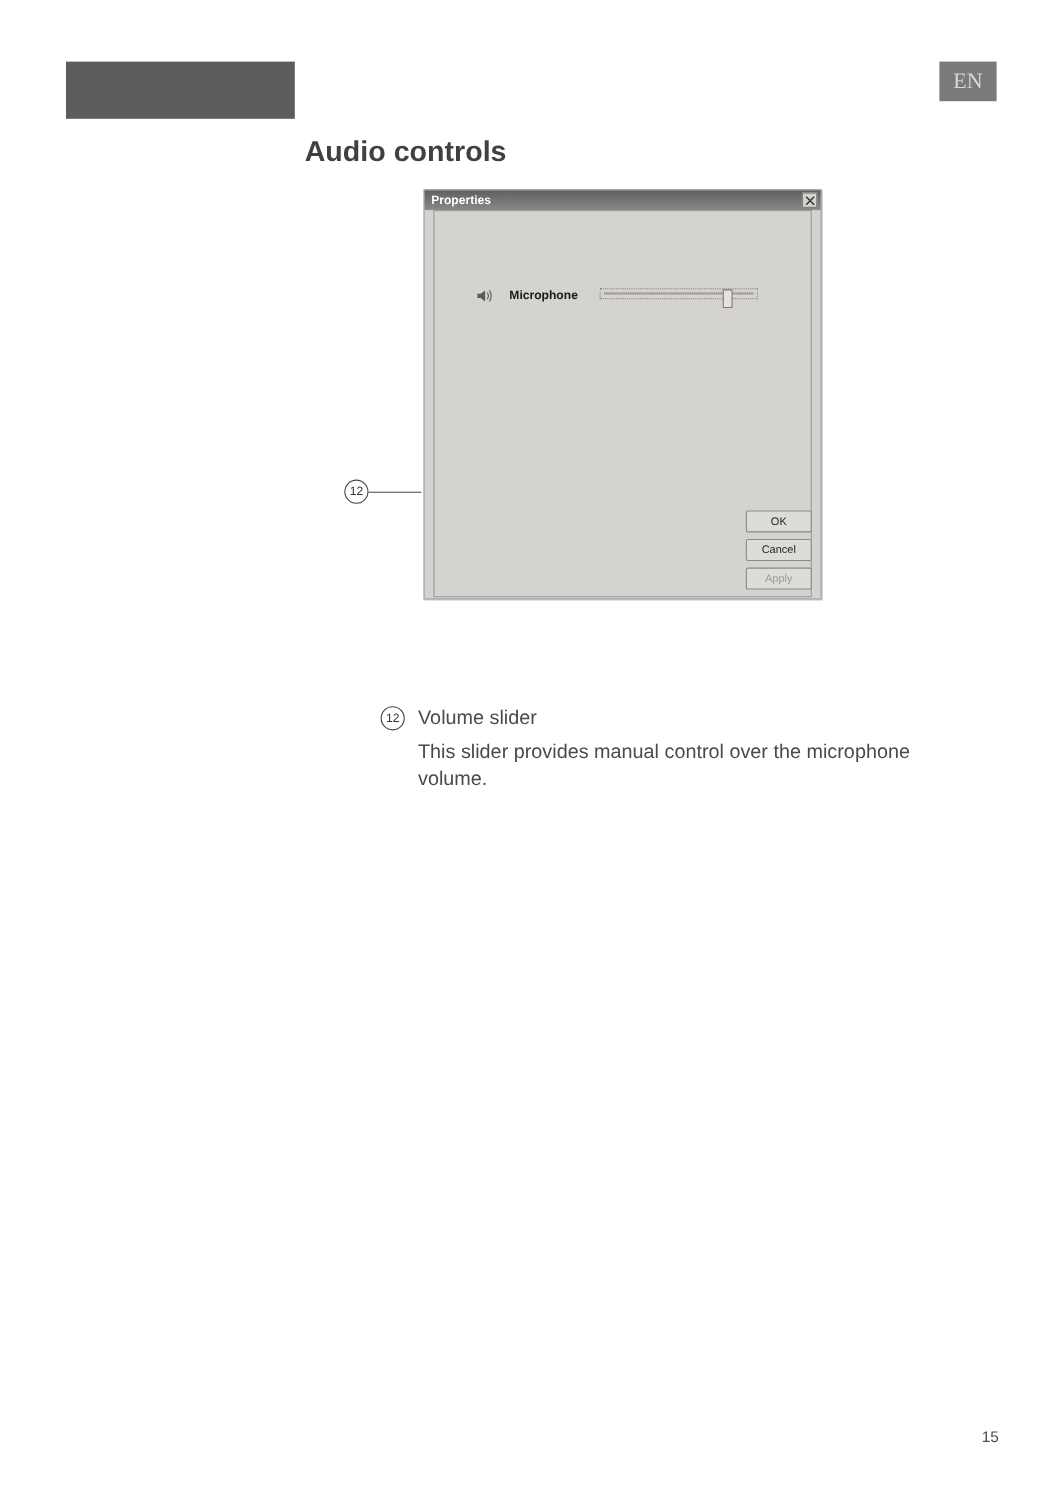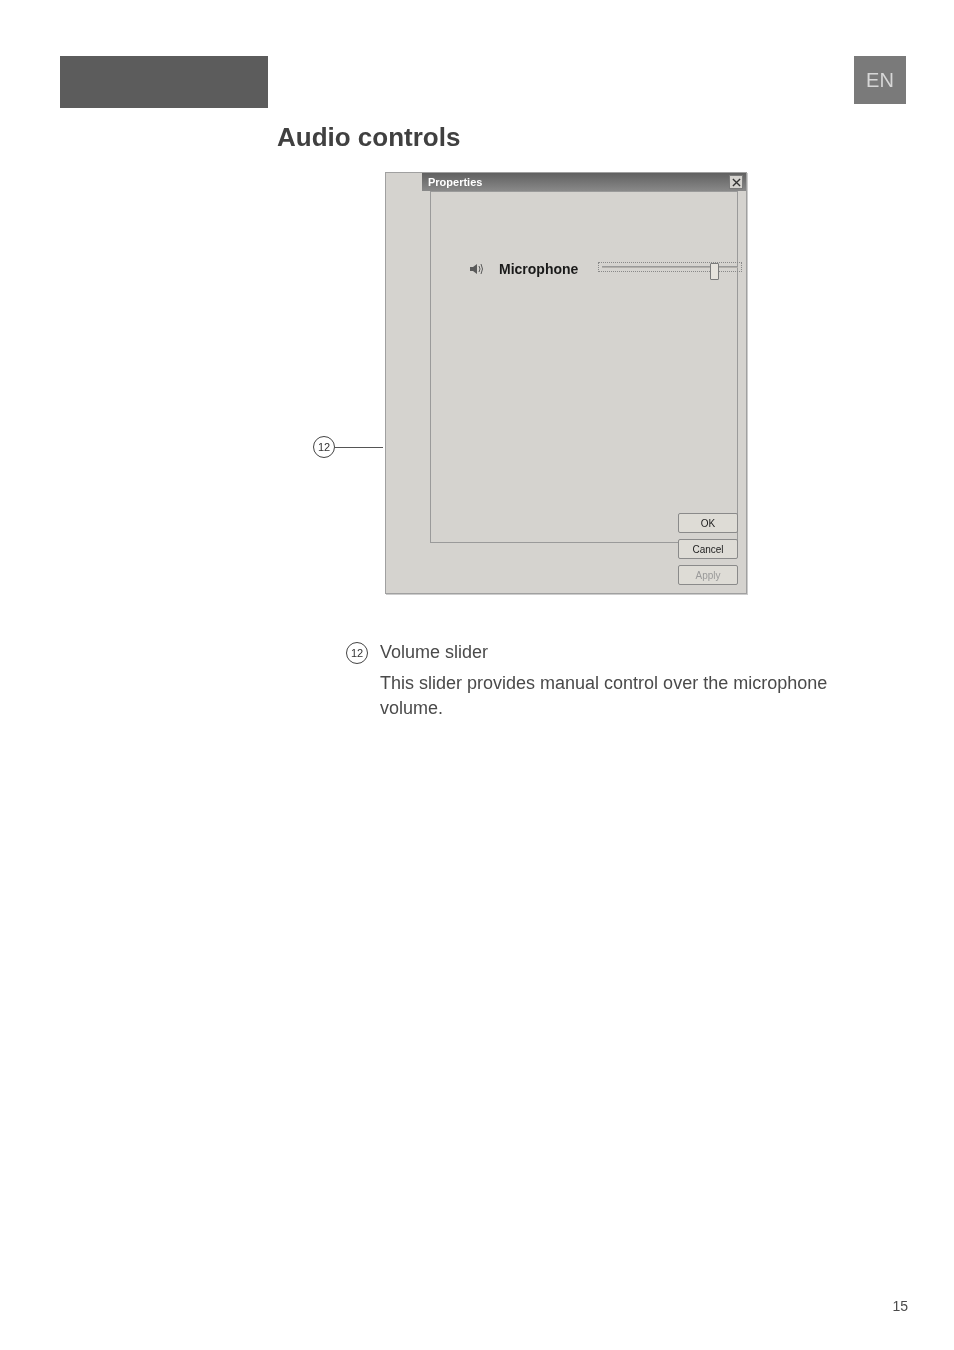--- a/index.html
+++ b/index.html
@@ -4,49 +4,49 @@
 <style>
   * { box-sizing: border-box; margin: 0; padding: 0; }
   html, body { width: 954px; height: 1350px; background: #ffffff; font-family: "Gill Sans", "Gill Sans MT", Arial, sans-serif; color: #333; }
   .page { position: relative; width: 954px; height: 1350px; }
 
   
   .topband { position: absolute; top: 56px; left: 60px; width: 846px; height: 52px; }
   .leftblock { position: absolute; top: 0; left: 0; width: 208px; height: 52px; background: #5c5c5c; }
   .mainblock { position: absolute; top: 0; left: 217px; width: 630px; height: 52px; background: #5c5c5c; display: flex; align-items: center; justify-content: center; }
   .mainblock h1 { color: #fff; font-weight: 300; font-size: 34px; letter-spacing: 0.5px; }
-  .langblock { position: absolute; top: 0; right: 0; width: 52px; height: 48px; background: #7a7a7a; display: flex; align-items: center; justify-content: center; color: #d7d7d7; font-size: 20px; }
+  .langblock { position: absolute; top: 0; right: 0; width: 52px; height: 36px; background: #7a7a7a; display: flex; align-items: center; justify-content: center; color: #d7d7d7; font-size: 20px; font-family: Liberation Serif, serif; }
 
   
   .content { position: absolute; top: 122px; left: 277px; width: 580px; }
   .section-title { color: #404040; font-size: 26px; font-weight: 600; margin-bottom: 18px; }
 
   
   .figwrap { position: relative; margin-left: 80px; }
 
   
   .callout { position: absolute; left: 36px; top: 275px; transform: translateY(-50%); }
   .callout-circle { width: 22px; height: 22px; border: 1px solid #444; border-radius: 50%; display: flex; align-items: center; justify-content: center; font-size: 11px; color: #333; background: #fff; }
   .callout-line { position: absolute; left: 58px; top: 275px; width: 48px; height: 1px; background: #555; }
 
   
-  .dialog { position: relative; width: 362px; height: 422px; background: #d5d3cf; border: 1px solid #a0a0a0; box-shadow: 1px 1px 0 rgba(0,0,0,0.2); padding-left: 36px; }
+  .dialog { position: relative; width: 362px; height: 373px; background: #d5d3cf; border: 1px solid #a0a0a0; box-shadow: 1px 1px 0 rgba(0,0,0,0.2); }
   .titlebar { height: 18px; background: linear-gradient(to bottom, #606060, #898989); display: flex; align-items: center; justify-content: space-between; padding: 0 3px 0 6px; font-family: Tahoma, Arial, sans-serif; }
   .titlebar-text { color: #fff; font-size: 11px; font-weight: 600; }
   .titlebar-close { width: 14px; height: 14px; border: 1px solid #7a7a7a; background: #d5d3cf; display: flex; align-items: center; justify-content: center; }
   .titlebar-close svg { width: 9px; height: 9px; display: block; }
 
   .tabstrip { display: flex; align-items: flex-end; gap: 0; padding: 6px 8px 0 8px; font-family: Tahoma, Arial, sans-serif; font-size: 10px; color: #222; }
   .tab { padding: 3px 8px 3px 8px; border: 1px solid #9a9a9a; border-bottom: none; border-radius: 3px 3px 0 0; background: #d5d3cf; margin-right: -1px; position: relative; }
   .tab.active { background: #d5d3cf; z-index: 2; border-bottom: 1px solid #d5d3cf; margin-bottom: -1px; }
   .tabpanel { margin: 0 8px; border: 1px solid #9a9a9a; background: #d5d3cf; height: 352px; position: relative; }
 
   .mic-row { position: absolute; left: 38px; top: 68px; display: flex; align-items: center; gap: 14px; font-family: Tahoma, Arial, sans-serif; }
   .mic-icon { width: 16px; height: 14px; display: flex; align-items: center; justify-content: center; }
-  .mic-label { font-size: 14px; font-weight: 600; color: #1a1a1a; }
+  .mic-label { font-size: 11px; font-weight: 600; color: #1a1a1a; }
   .slider { position: relative; width: 144px; height: 18px; margin-left: 6px; }
   .slider-track { position: absolute; top: 2px; left: 0; right: 0; height: 10px; border: 1px dotted #888; }
   .slider-track-inner { position: absolute; top: 6px; left: 4px; right: 4px; height: 2px; background: #b3b0ab; border-top: 1px solid #999; }
   .slider-thumb { position: absolute; top: 3px; left: 112px; width: 9px; height: 17px; background: #e6e3dd; border: 1px solid #7a7a7a; border-radius: 1px; }
 
   .dlg-buttons { position: absolute; bottom: 8px; right: 8px; display: flex; gap: 6px; font-family: Tahoma, Arial, sans-serif; flex-direction: column; }
   .dlg-btn { width: 60px; height: 20px; font-size: 10px; border: 1px solid #8a8a8a; border-radius: 2px; background: #dedcd6; display: flex; align-items: center; justify-content: center; color: #222; }
   .dlg-btn.disabled { color: #9a9a9a; }
 
   

